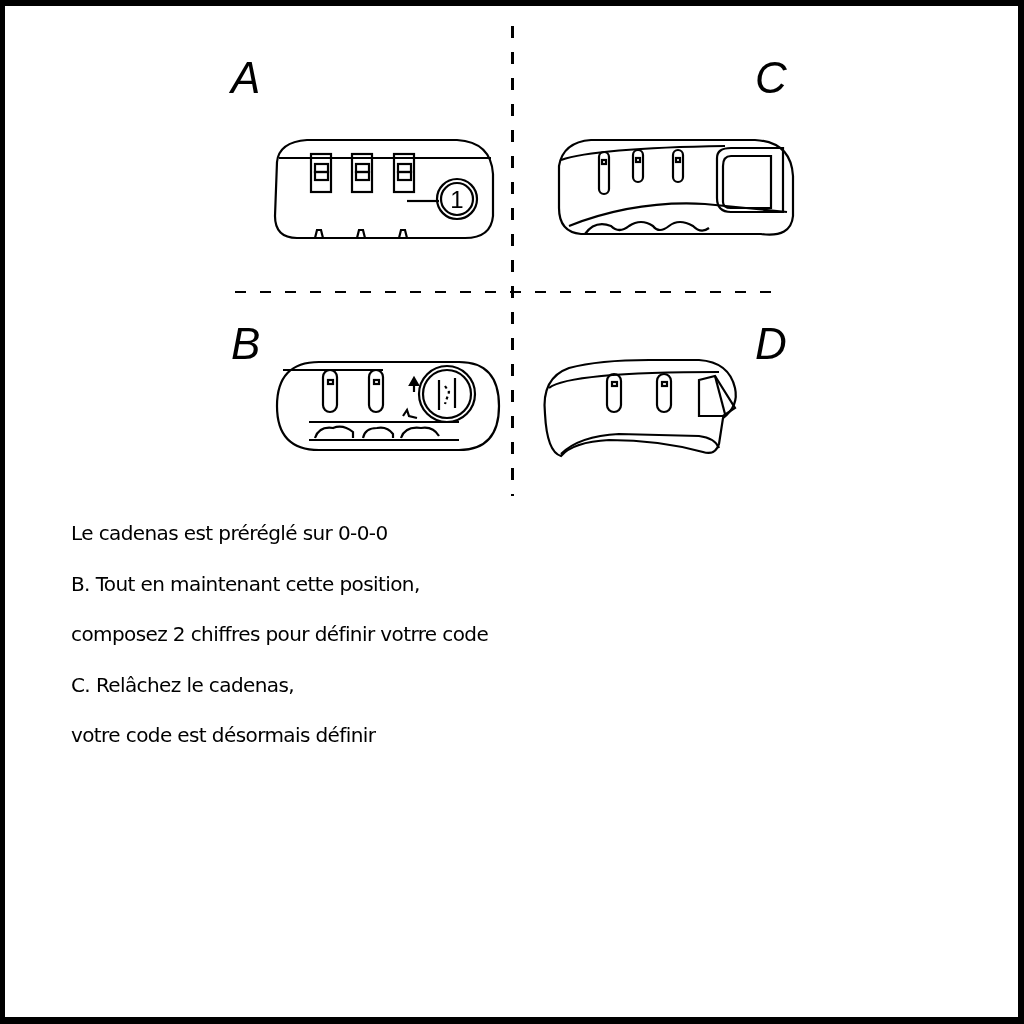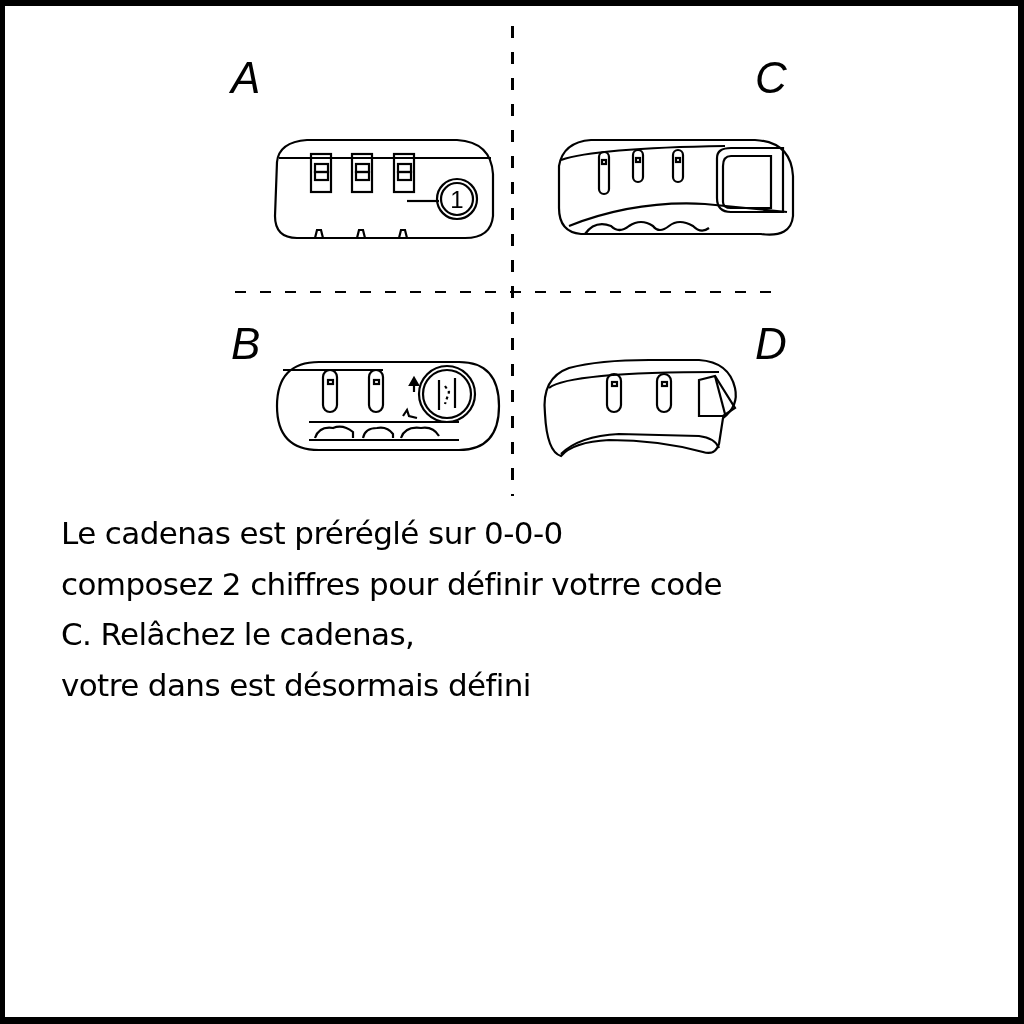--- a/index.html
+++ b/index.html
@@ -25,23 +25,23 @@
   .divider-v {
     position: absolute; left: 506px; top: 20px; height: 470px; width: 3px;
     background: repeating-linear-gradient(to bottom, #000 0 12px, transparent 12px 26px);
   }
   .divider-h {
     position: absolute; left: 230px; top: 285px; width: 550px; height: 2px;
     background: repeating-linear-gradient(to right, #000 0 11px, transparent 11px 25px);
   }
   .lock { position: absolute; }
   .instructions {
-    position: absolute; left: 56px; top: 502px;
+    position: absolute; left: 66px; top: 502px;
     font-family: "DejaVu Sans", sans-serif;
-    font-size: 31px;
+    font-size: 20px;
     letter-spacing: -0.6px;
     color: #000;
     line-height: 50.5px;
   }
   .instructions div { white-space: nowrap; }
 </style>
 </head>
 <body>
 
 <div class="page">
@@ -126,18 +126,19 @@
         <rect x="73" y="24" width="5" height="4"></rect>
       <rect x="118" y="16" width="14" height="38" rx="7"></rect>
         <rect x="123" y="24" width="5" height="4"></rect>
       <path d="M160 22 L176 18 L196 50 L184 58 L160 58 Z"></path>
       <line x1="176" y1="18" x2="186" y2="56"></line>
     </g>
   </svg>
 
   <div class="instructions">
     <div>Le cadenas est préréglé sur 0-0-0</div>
+    <div>B. Tout en maintenant cette position,</div>
     <div>composez 2 chiffres pour définir votrre code</div>
     <div>C. Relâchez le cadenas,</div>
-    <div>votre dans est désormais défini</div>
+    <div>votre code est désormais définir</div>
   </div>
 
 </div>
 
 </body></html>

